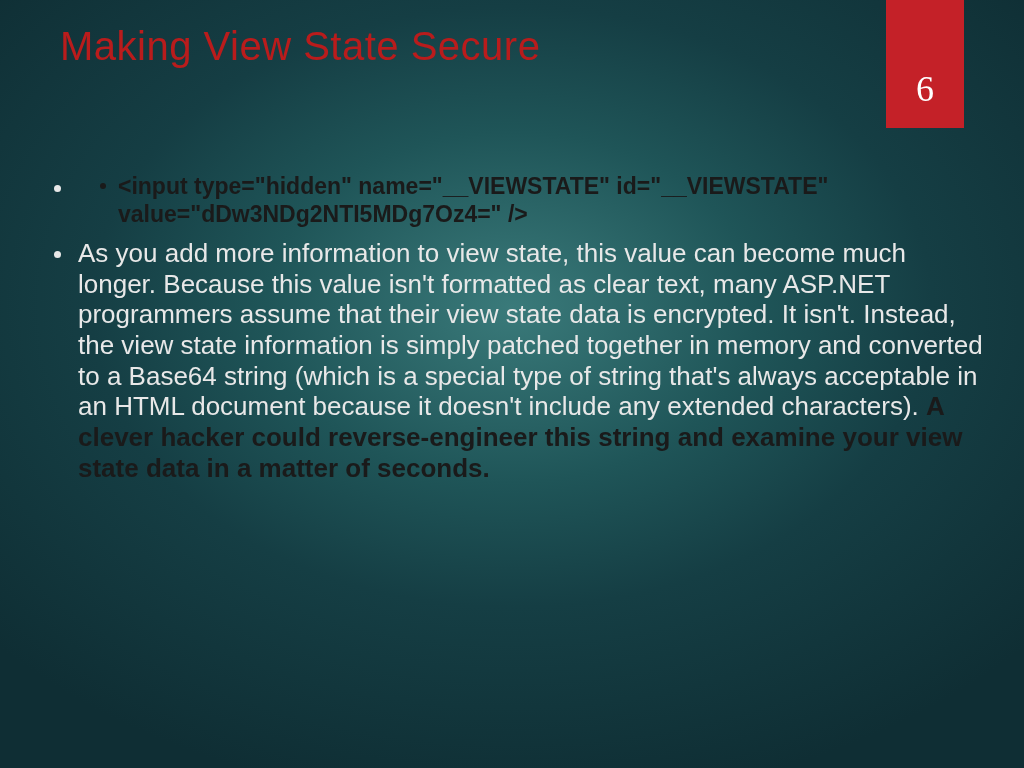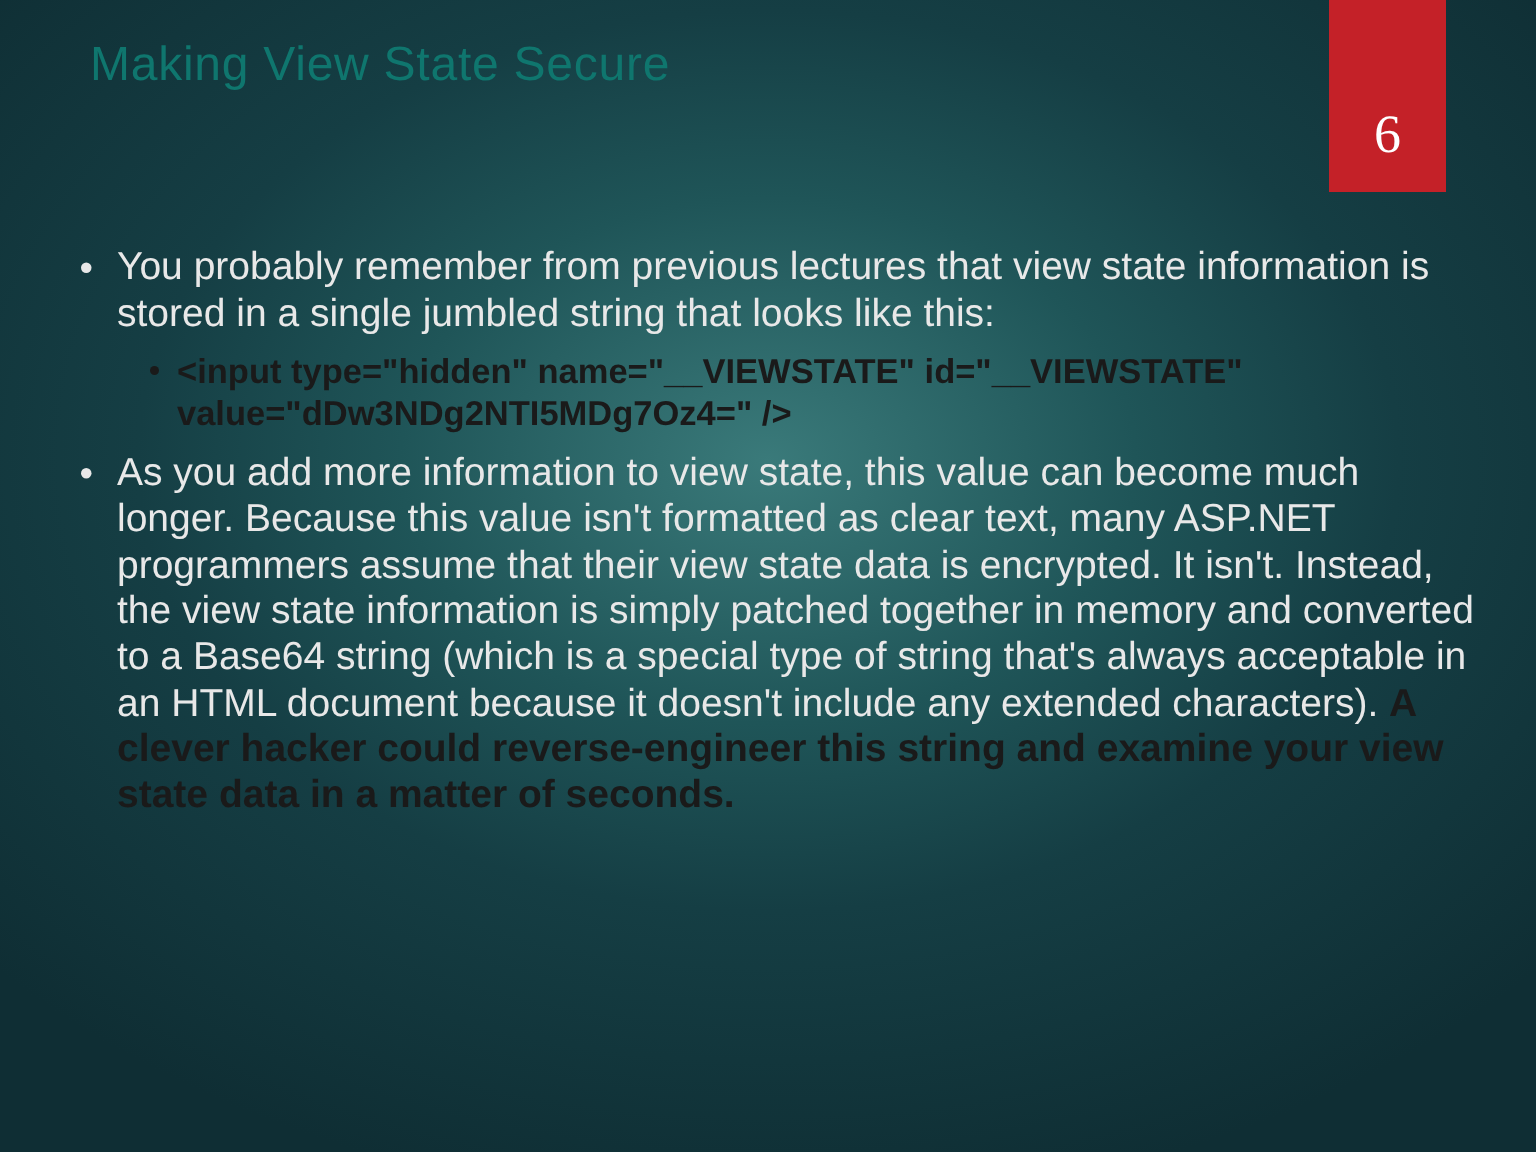--- a/index.html
+++ b/index.html
@@ -25,23 +25,23 @@
   .ribbon-number {
     font-family: Georgia, "Times New Roman", serif;
     font-size: 36px;
     color: #ffffff;
     font-weight: 400;
   }
   .title {
     position: absolute;
     top: 24px;
     left: 60px;
-    font-size: 32px;
+    font-size: 40px;
     font-weight: 300;
-    color: #0f766e;
+    color: #b91c1c;
     letter-spacing: 0.5px;
   }
   .content {
     position: absolute;
     top: 162px;
     left: 40px;
     right: 40px;
   }
   ul.outer {
     list-style: none;
@@ -98,21 +98,20 @@
 
 <div class="ribbon">
   <span class="ribbon-number">6</span>
 </div>
 
 <h1 class="title">Making View State Secure</h1>
 
 <div class="content">
   <ul class="outer">
     <li>
-      <span>You probably remember from previous lectures that view state information is stored in a single jumbled string that looks like this:</span>
       <ul class="inner">
         <li>&lt;input type="hidden" name="__VIEWSTATE" id="__VIEWSTATE" value="dDw3NDg2NTI5MDg7Oz4=" /&gt;</li>
       </ul>
     </li>
     <li>
       <span>As you add more information to view state, this value can become much longer. Because this value isn't formatted as clear text, many ASP.NET programmers assume that their view state data is encrypted. It isn't. Instead, the view state information is simply patched together in memory and converted to a Base64 string (which is a special type of string that's always acceptable in an HTML document because it doesn't include any extended characters). </span><span class="strong-dark">A clever hacker could reverse-engineer this string and examine your view state data in a matter of seconds.</span>
     </li>
   </ul>
 </div>
 

